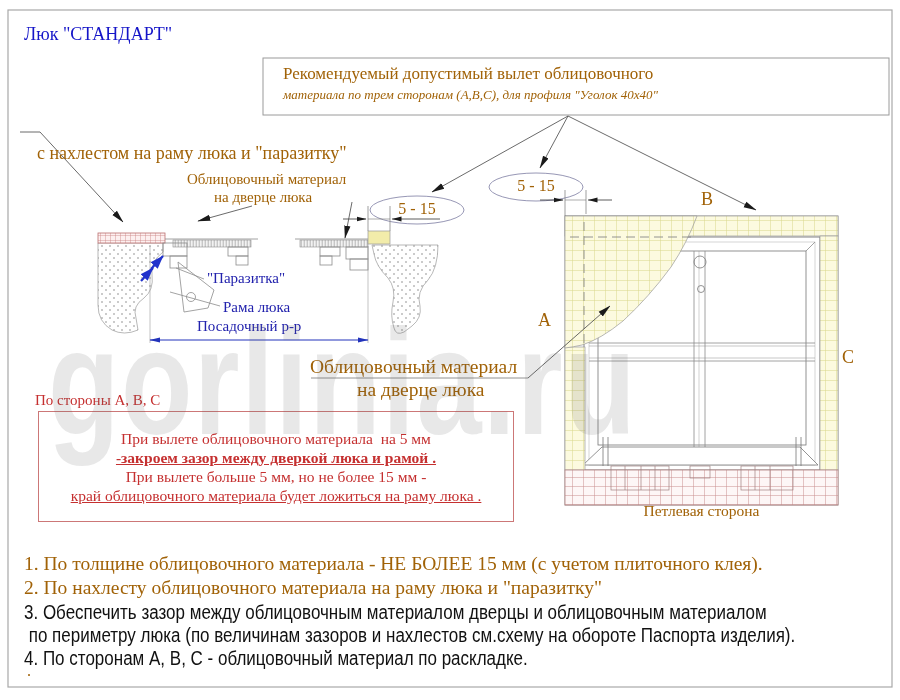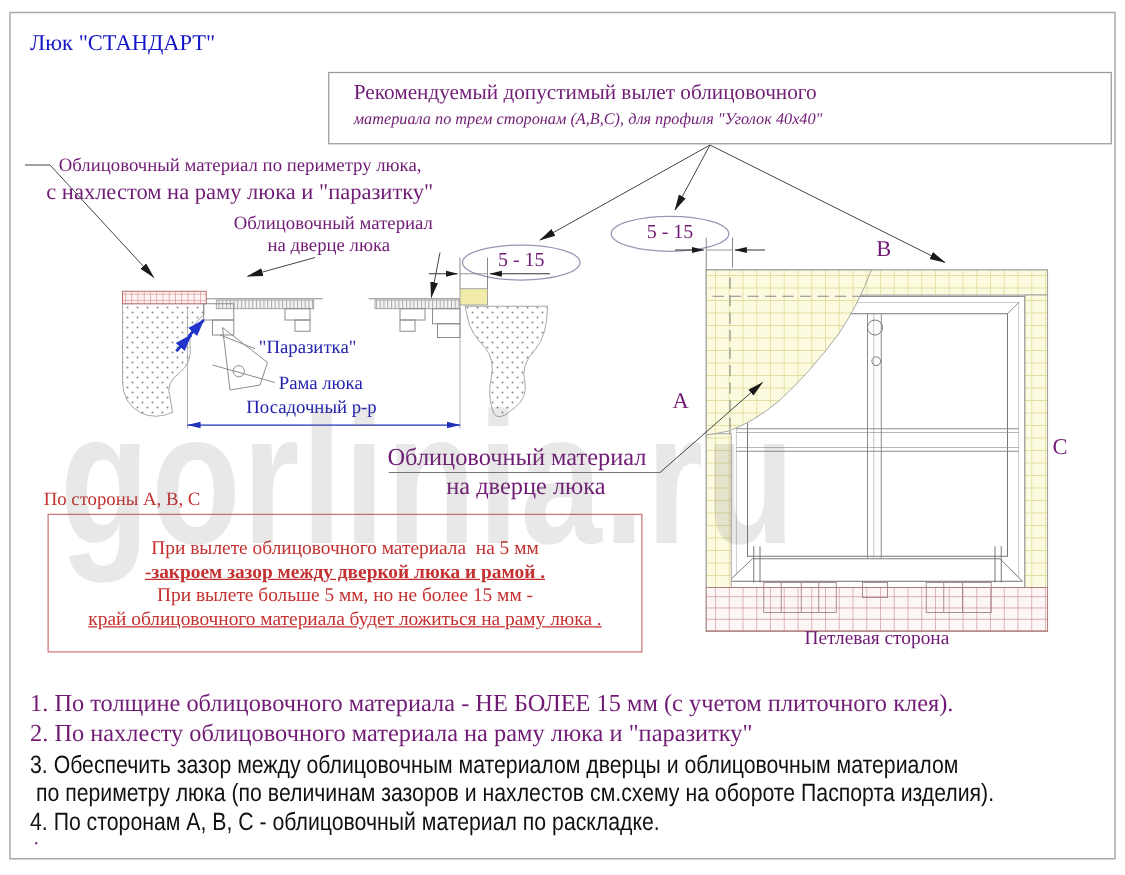--- a/index.html
+++ b/index.html
@@ -1,18 +1,18 @@
 <!DOCTYPE html>
 <html><head>
 <meta charset="utf-8">
 <style>
   html,body{margin:0;padding:0;background:#fff;}
   #page{position:relative;width:900px;height:700px;background:#ffffff;overflow:hidden;
         font-family:"Liberation Serif",serif;}
-  .ser{font-family:"Liberation Serif",serif;color:#701a75;}
+  .ser{font-family:"Liberation Serif",serif;color:#a16207;}
   .blue{color:#2222ad;}
   .red{color:#c53030;}
   .u{text-decoration:underline;}
   .ctr{text-align:center;}
   .cond{font-family:"Liberation Sans",sans-serif;transform:scaleX(0.85);transform-origin:left center;white-space:pre;}
   .nowrap{white-space:pre;}
   #watermark{position:absolute;left:48px;top:296px;font-size:150px;font-weight:bold;
              font-family:"Liberation Sans",sans-serif;color:rgba(90,90,90,0.14);
              transform:scaleX(0.78);transform-origin:left top;letter-spacing:2px;
              pointer-events:none;z-index:60;}
@@ -170,21 +170,20 @@
       <line x1="311" y1="378" x2="528" y2="378" stroke="#777777"></line>
       <line x1="528" y1="378" x2="610" y2="306" marker-end="url(#ab)"></line>
     </g>
   </svg>
 
   <div class="txt ser nowrap" style="left:24px;top:24px;font-size:18px;color:#1515c8;">Люк "СТАНДАРТ"</div>
 
   <div class="txt ser nowrap" style="left:283px;top:64px;font-size:17px;">Рекомендуемый допустимый вылет облицовочного</div>
   <div class="txt ser nowrap" style="left:283px;top:87px;font-size:13px;font-style:italic;">материала по трем сторонам (А,В,С), для профиля "Уголок 40x40"</div>
 
-  <div class="txt ser nowrap" style="left:47px;top:125px;font-size:15px;">Облицовочный материал по периметру люка,</div>
   <div class="txt ser nowrap" style="left:37px;top:143px;font-size:18px;">с нахлестом на раму люка и "паразитку"</div>
 
   <div class="txt ser nowrap" style="left:187px;top:171px;font-size:15px;">Облицовочный материал</div>
   <div class="txt ser nowrap" style="left:214px;top:189px;font-size:15px;">на дверце люка</div>
 
   <div class="txt ser blue nowrap" style="left:207px;top:270px;font-size:15px;">"Паразитка"</div>
   <div class="txt ser blue nowrap" style="left:223px;top:299px;font-size:15px;">Рама люка</div>
   <div class="txt ser blue nowrap" style="left:197px;top:318px;font-size:15px;">Посадочный р-р</div>
 
   <div class="txt ser ctr" style="left:391px;top:200px;width:52px;font-size:16px;">5 - 15</div>

